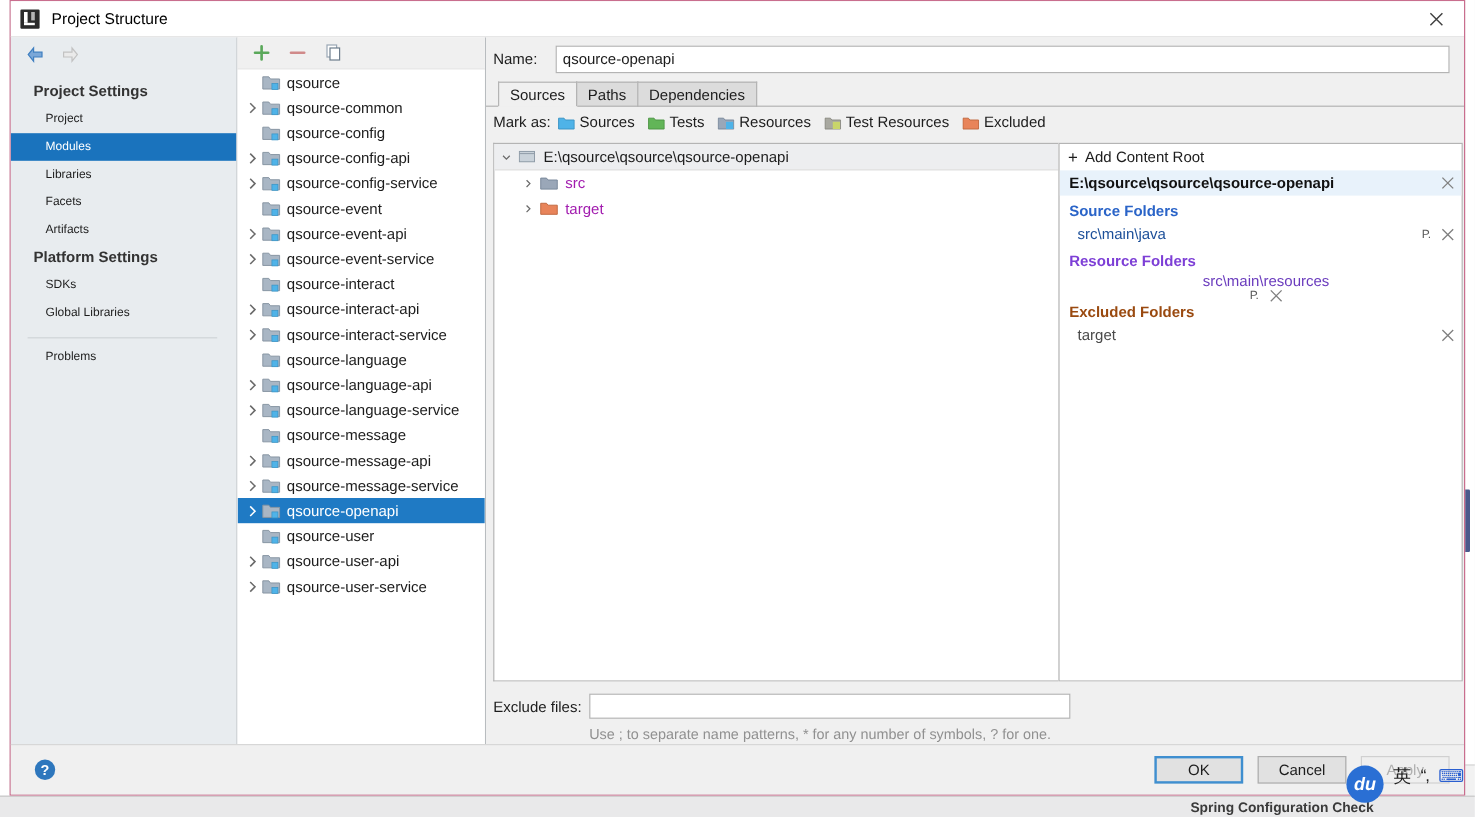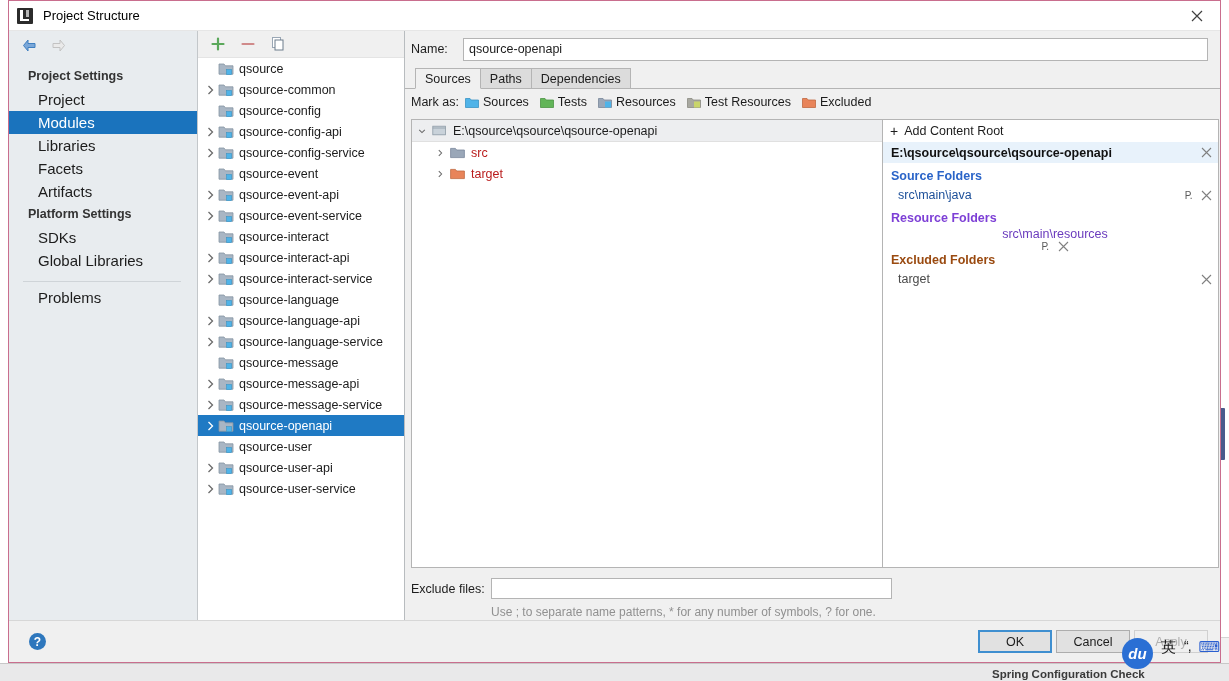--- a/index.html
+++ b/index.html
@@ -81,21 +81,21 @@
     display: flex; flex-direction: column;
   }
   .nav-arrows { height: 28px; display: flex; align-items: center; padding-left: 12px; gap: 12px; }
   .nav-arrow { width: 17px; height: 17px; }
   .sidebar-list { flex: 1; padding-top: 6px; overflow: hidden; }
   .side-group {
     font-size: 12.5px; font-weight: bold; color: #333333;
     padding: 3px 0 3px 19px; line-height: 17px;
   }
   .side-item {
-    font-size: 15px; color: #1c1c1c;
+    font-size: 10px; color: #1c1c1c;
     padding: 3px 0 3px 29px; line-height: 17px; cursor: default;
   }
   .side-item.selected { background: #1a73bd; color: #ffffff; }
   .side-sep { height:1px; background:#cfd4d8; margin:9px 16px 4px 14px; }
 
   
   .modules-panel {
     width: 207px; flex: none;
     display: flex; flex-direction: column;
     background: #ffffff;
@@ -158,21 +158,21 @@
   
   .split { flex:1; display:flex; min-height:0; padding: 4px 1px 0 6px; }
   .root-tree {
     flex: 1; background:#ffffff; border:1px solid #b4b4b4; border-right:none;
     display:flex; flex-direction:column; min-width:0;
   }
   .root-head {
     height: 22px; background:#edeef0; display:flex; align-items:center;
     font-size:12.5px; color:#1c1c1c; border-bottom:1px solid #e0e0e0; cursor:default;
   }
-  .tree-row { height:21px; display:flex; align-items:center; font-size:12.5px; color:#b91c1c; cursor:default; }
+  .tree-row { height:21px; display:flex; align-items:center; font-size:12.5px; color:#a21caf; cursor:default; }
   .tree-arrow { width:20px; flex:none; display:flex; align-items:center; justify-content:center; }
   .tree-arrow svg { width:8px; height:10px; }
   .tree-ico { width:15px; height:13px; margin-right:6px; flex:none; position:relative; }
 
   .folders-panel {
     width: 337px; flex:none; background:#ffffff; border:1px solid #b4b4b4;
     display:flex; flex-direction:column; overflow:hidden;
   }
   .add-root {
     height: 22px; display:flex; align-items:center; gap:6px; padding-left:7px;
@@ -215,21 +215,21 @@
   .footer {
     height: 42px; flex:none; background:#f0f0f0;
     border-top:1px solid #d7d7d7;
     display:flex; align-items:center; position:relative;
   }
   .help-btn {
     width:17px; height:17px; border-radius:50%; margin-left:20px;
     background:#2e77bd; color:#ffffff; font-size:12px; font-weight:bold;
     display:flex; align-items:center; justify-content:center; cursor:default;
   }
-  .btns { position:absolute; right: 12px; display:flex; gap: 4px; align-items:center; }
+  .btns { position:absolute; right: 12px; display:flex; gap: 12px; align-items:center; }
   .btn {
     height: 23px; min-width: 74px; padding: 0 12px;
     background:#e1e1e1; border:1px solid #adadad;
     font-size:12.5px; color:#1c1c1c;
     display:flex; align-items:center; justify-content:center; cursor:default;
   }
   .btn.primary { border:2px solid #3f8fd0; background:#e1e1e1; }
   .btn.disabled { color:#b0b0b0; background:#efefef; border-color:#d0d0d0;text-align:right; }
 
   

